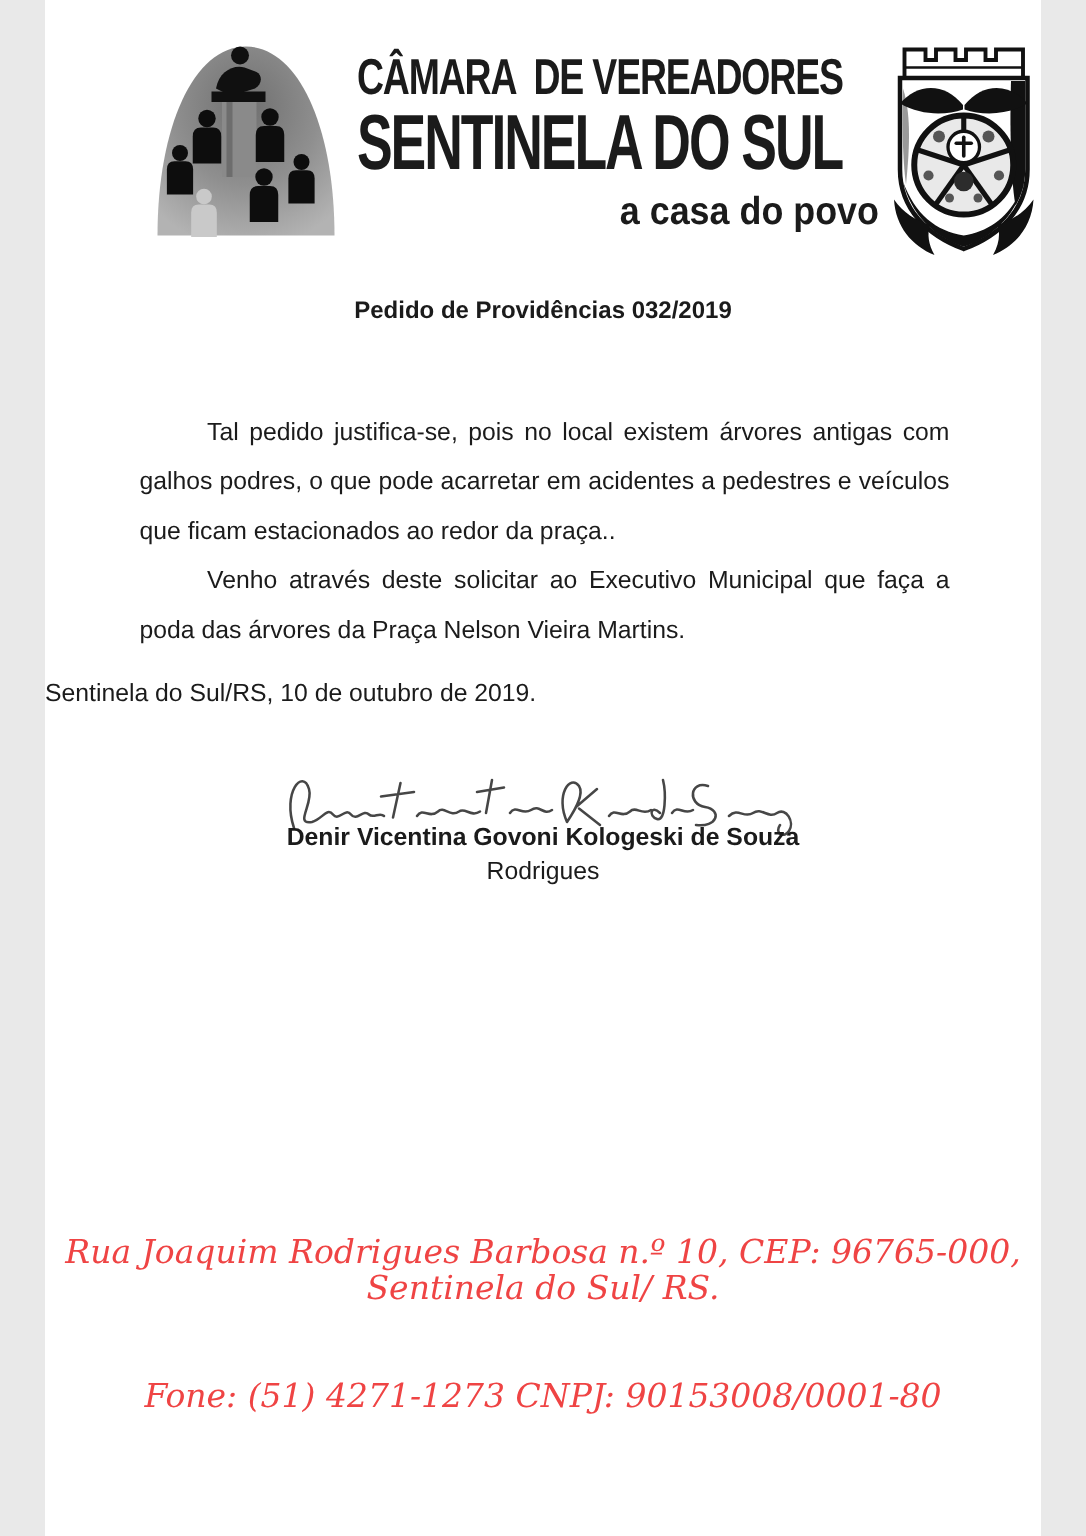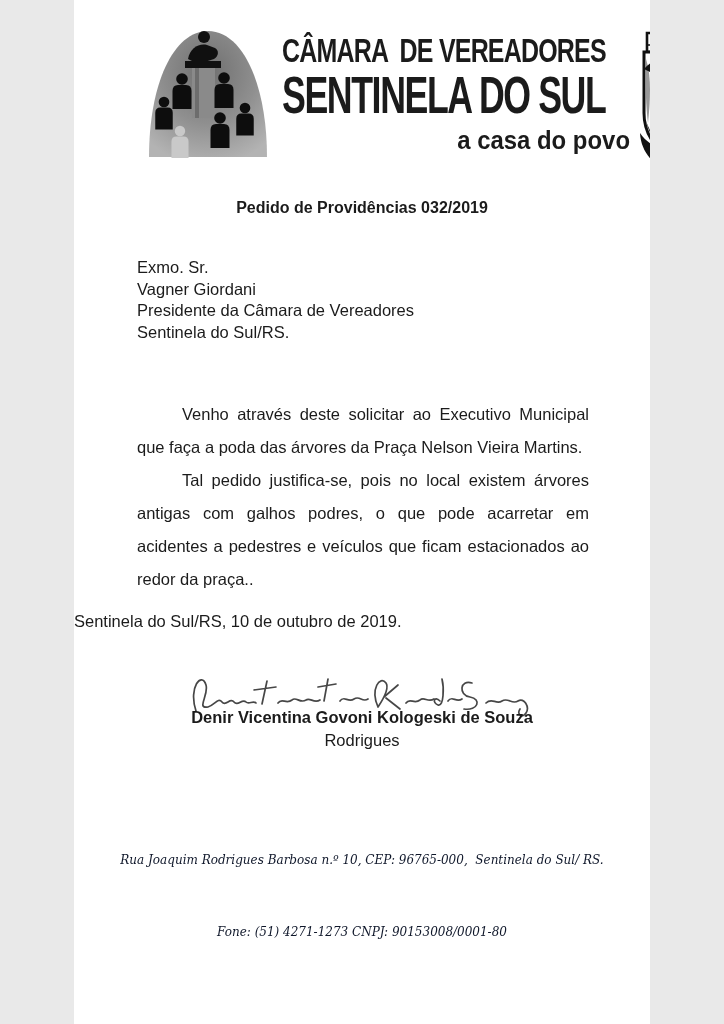--- a/index.html
+++ b/index.html
@@ -1,17 +1,17 @@
 <!DOCTYPE html>
 <html><head>
 <meta charset="utf-8">
 <style>
   html,body{margin:0;padding:0;background:#e9e9e9;}
   .page{
-    width:576px;height:1024px;background:#fff;position:relative;
+    width:664px;height:1024px;background:#fff;position:relative;
     margin:0 auto;box-sizing:border-box;padding-top:25px;
     font-family:"Liberation Sans",sans-serif;color:#1b1b1b;overflow:hidden;
   }
   
   .letterhead{display:flex;align-items:flex-start;padding:0 58px 0 66px;height:146px;}
   .logo-left{width:138px;height:143px;flex:0 0 auto;}
   .org-text{width:348px;margin-left:4px;padding-top:8px;flex:0 0 auto;}
   .org-line1{font-weight:bold;font-size:32px;letter-spacing:-1px;white-space:pre;
              transform:scale(0.78,1.05);transform-origin:left top;line-height:34px;}
   .org-line2{font-weight:bold;font-size:51px;letter-spacing:-2px;white-space:pre;
@@ -26,22 +26,22 @@
          text-align:justify;text-indent:317px;font-weight:bold;}
   .intro .normal{font-weight:normal;}
   .body-text{margin:55px 61px 0 63px;font-size:16.5px;line-height:33px;text-align:justify;}
   .body-text p{margin:0;text-indent:45px;}
   .date-line{margin-top:16px;text-align:left;font-size:16.5px;}
   .signature-block{margin-top:36px;text-align:center;}
   .signature-scribble{display:block;margin:0 auto -13px auto;}
   .sig-name{font-weight:bold;font-size:16.5px;line-height:23px;}
   .sig-role{font-size:16.5px;line-height:22px;}
   .page-footer{position:absolute;left:0;right:0;bottom:32px;text-align:center;
-    font-family:"DejaVu Serif",serif;font-style:italic;font-size:12px;line-height:24px;
-    white-space:pre-wrap;color:#0f172a;}
+    font-family:"DejaVu Serif",serif;font-style:italic;font-size:22px;line-height:24px;
+    white-space:pre-wrap;color:#ef4444;}
 </style>
 </head>
 <body>
 
 <div class="page">
 
   <header class="letterhead">
 
     <div class="logo-left">
       <svg width="138" height="143" viewBox="0 0 138 143">
@@ -142,31 +142,25 @@
         <path d="M16,96 C21,117 36,133 56.5,139.5 C77,133 92,117 97,96 C89,118 75,129 56.5,132 C38,129 24,118 16,96 Z" fill="#111"></path>
 
         <path d="M10,108 C11,126 22,139 37,145 C33,138 32,131 34,125 C25,122 16,117 10,108 Z" fill="#111"></path>
         <path d="M103,108 C102,126 91,139 76,145 C80,138 81,131 79,125 C88,122 97,117 103,108 Z" fill="#111"></path>
       </svg>
     </div>
   </header>
 
   <div class="doc-title">Pedido de Providências 032/2019</div>
 
-  <div class="addressee">
-    <div>Exmo. Sr.</div>
-    <div>Vagner Giordani</div>
-    <div>Presidente da Câmara de Vereadores</div>
-    <div>Sentinela do Sul/RS.</div>
-  </div>
 
 
   <div class="body-text">
+    <p>Tal pedido justifica-se, pois no local existem árvores antigas com galhos podres, o que pode acarretar em acidentes a pedestres e veículos que ficam estacionados ao redor da praça..</p>
     <p>Venho através deste solicitar ao Executivo Municipal que faça a poda das árvores da Praça Nelson Vieira Martins.</p>
-    <p>Tal pedido justifica-se, pois no local existem árvores antigas com galhos podres, o que pode acarretar em acidentes a pedestres e veículos que ficam estacionados ao redor da praça..</p>
   </div>
 
   <div class="date-line">Sentinela do Sul/RS, 10 de outubro de 2019.</div>
 
   <div class="signature-block">
     <svg class="signature-scribble" width="360" height="52" viewBox="0 0 360 52">
       <g stroke="#333" stroke-width="1.7" fill="none" stroke-linecap="round" opacity="0.9">
         <path d="M14,44 C6,20 20,4 24,18 C27,28 14,42 26,40 C33,38 36,30 40,35 C44,40 48,30 52,35 C56,40 60,31 64,35 C67,38 71,33 74,36"></path>
         <path d="M80,37 L85,14 M72,23 L94,20"></path>
         <path d="M96,36 C100,30 104,38 110,33 C114,29 118,37 124,33 C128,30 132,37 138,33"></path>

